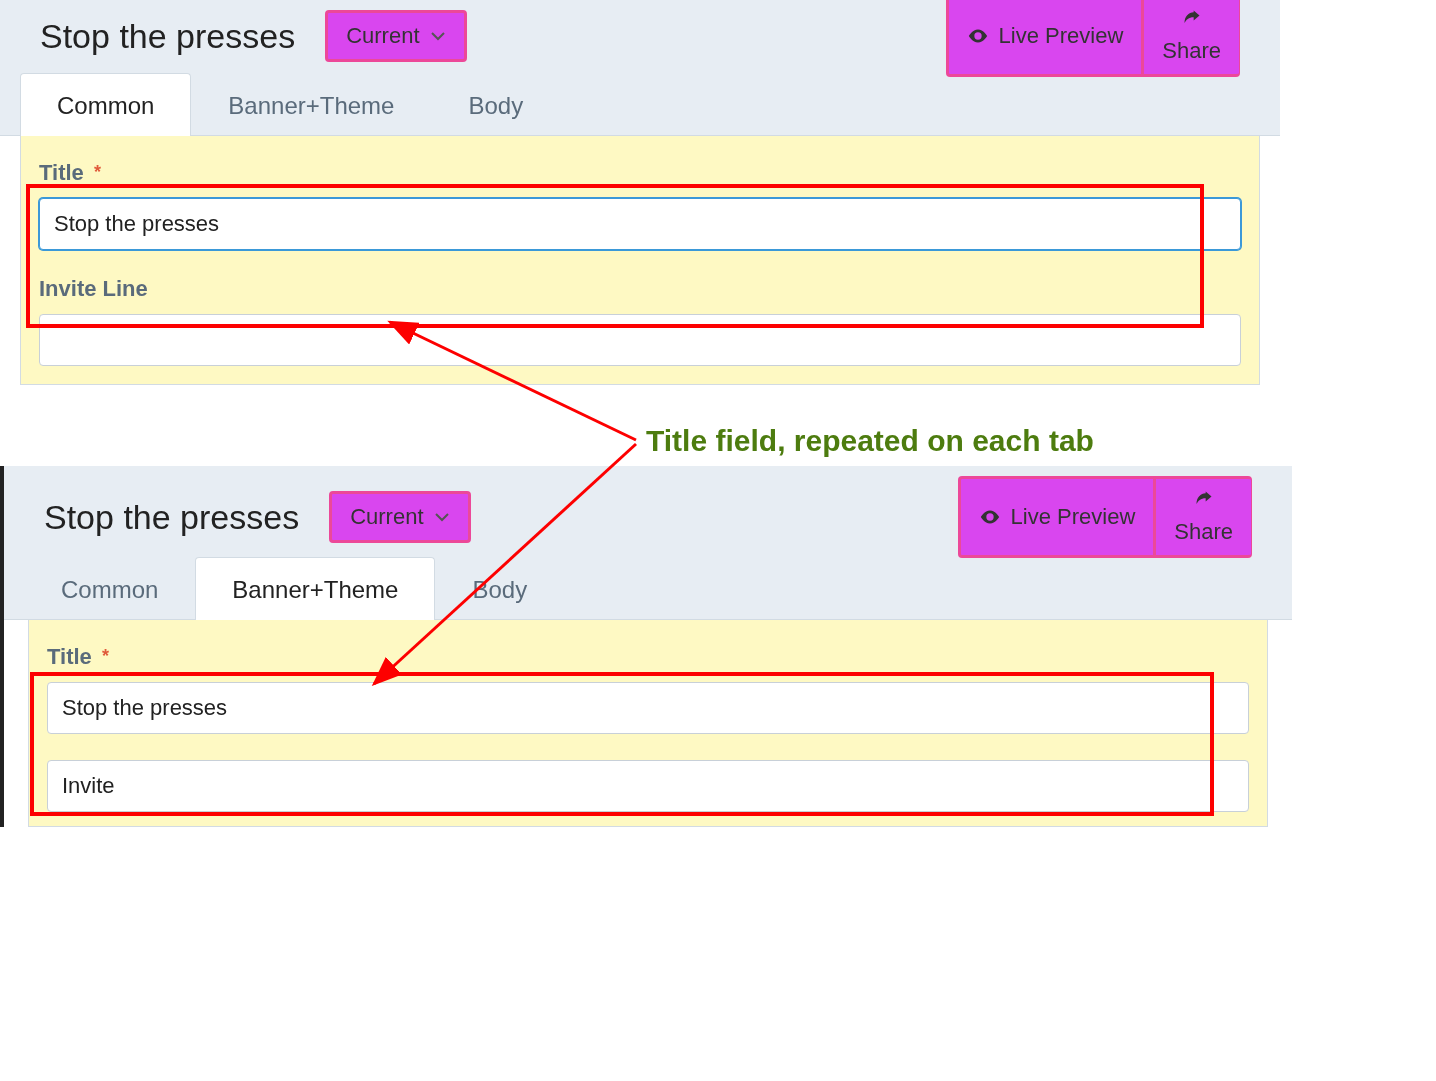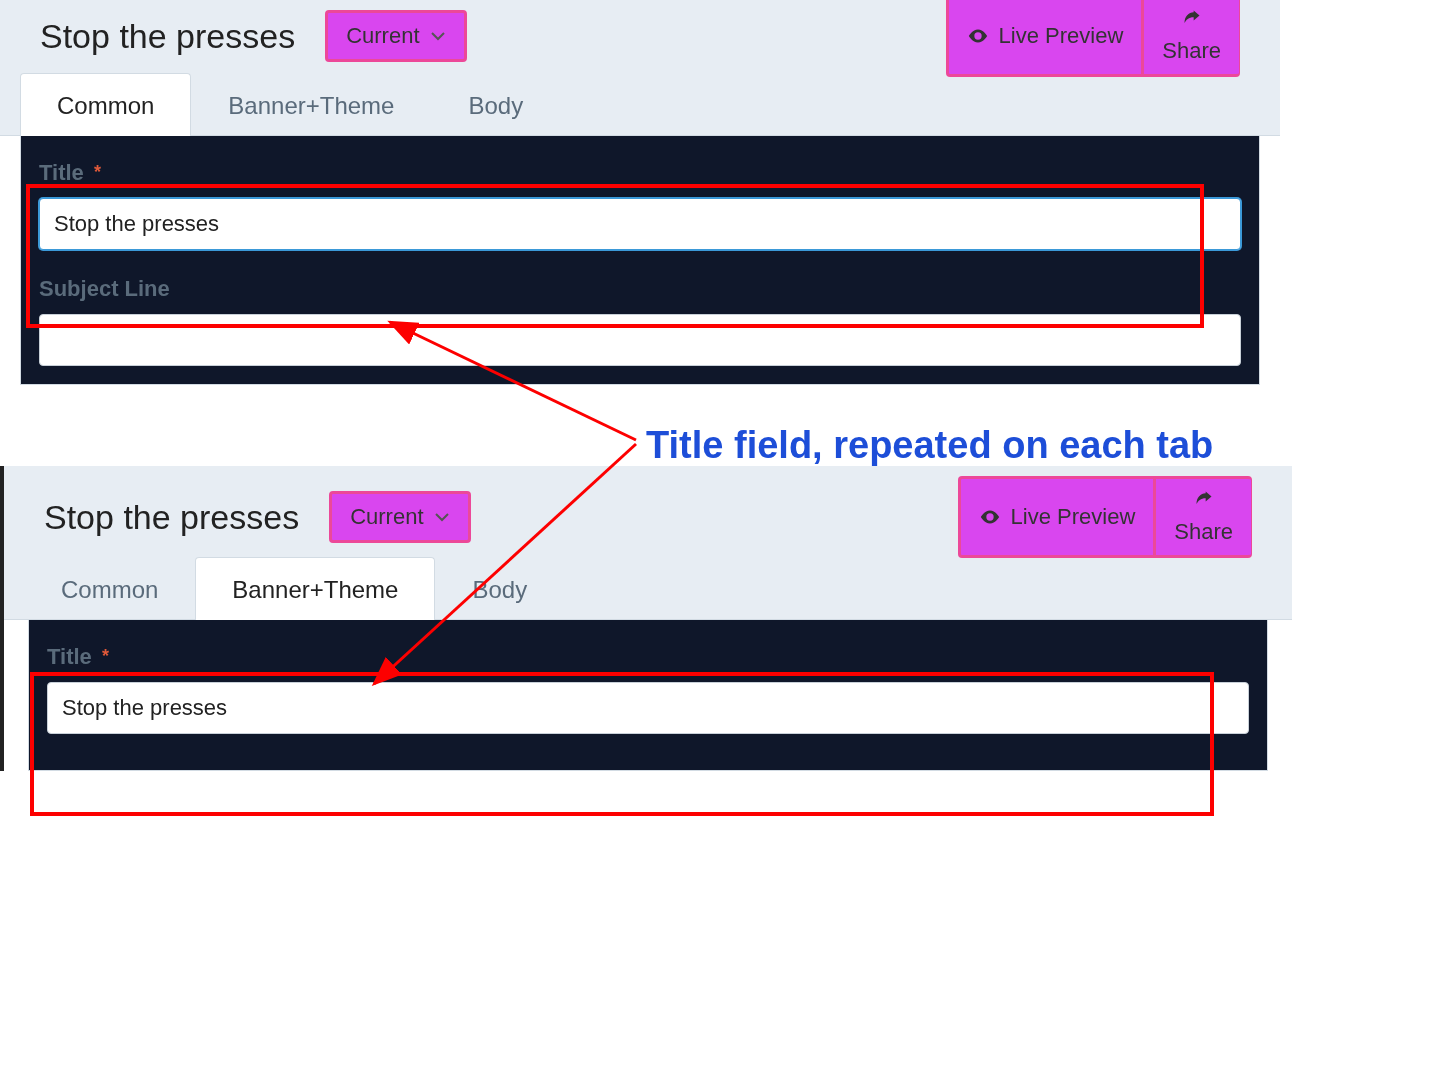--- a/index.html
+++ b/index.html
@@ -64,21 +64,21 @@
     position: relative;
     top: 1px;
   }
   .tab.active {
     background: #fff;
     border-color: #d2dbe3;
     color: #222;
     border-radius: 4px 4px 0 0;
   }
   .form-area {
-    background: #0f172a;
+    background: #fef9c3;
     border: 1px solid #d2dbe3;
     border-top: none;
     margin: 0 20px;
     padding: 24px 18px 10px;
     position: relative;
   }
   .field-block {
     margin-bottom: 26px;
   }
   .field-label {
@@ -109,22 +109,22 @@
     box-shadow: 0 0 0 1px #3b99d8;
     outline: none;
   }
   .highlight-box {
     position: absolute;
     border: 4px solid #fd0000;
     pointer-events: none;
   }
   .annotation {
     position: absolute;
-    color: #1d4ed8;
-    font-size: 38px;
+    color: #4d7c0f;
+    font-size: 30px;
     font-weight: 700;
     pointer-events: none;
     white-space: nowrap;
   }
   svg.icon { display: inline-block; vertical-align: middle; }
   .chevron { width: 16px; height: 16px; }
   .eye-icon { width: 22px; height: 22px; }
   .share-icon { width: 20px; height: 20px; }
   .screenshot-1 { position: absolute; left: 0; top: 0; width: 1280px; }
   .screenshot-2 { position: absolute; left: 0; top: 466px; width: 1292px; border-left: 4px solid #222;}
@@ -172,21 +172,21 @@
   </div>
   <div class="form-area">
     <div class="field-block">
       <label class="field-label">
         <span>Title</span>
         <span class="req-asterisk">*</span>
       </label>
       <input class="text-input focused" value="Stop the presses" style="">
     </div>
     <div class="field-block" style="margin-bottom:8px;">
-      <label class="field-label">Subject Line</label>
+      <label class="field-label">Invite Line</label>
       <input class="text-input" value="" style="">
     </div>
   </div>
 </div>
 
 <div class="screenshot-2">
   <div class="panel">
     <div class="panel-header">
       <h1 class="page-title">Stop the presses</h1>
       <button class="btn">
@@ -218,20 +218,21 @@
   </div>
   <div class="form-area">
     <div class="field-block">
       <label class="field-label">
         <span>Title</span>
         <span class="req-asterisk">*</span>
       </label>
       <input class="text-input" value="Stop the presses" style="">
     </div>
     <div class="field-block" style="margin-bottom:4px;">
+      <input class="text-input" value="Invite" style="">
     </div>
   </div>
 </div>
 
 <div class="highlight-box" style="left:26px; top:184px; width:1178px; height:144px;"></div>
 <div class="highlight-box" style="left:30px; top:672px; width:1184px; height:144px;"></div>
 
 <div class="annotation" style="left:646px; top:424px;">Title field, repeated on each tab</div>
 
 <svg class="arrow-svg" style="left:0; top:0; width:1436px; height:1081px;">

